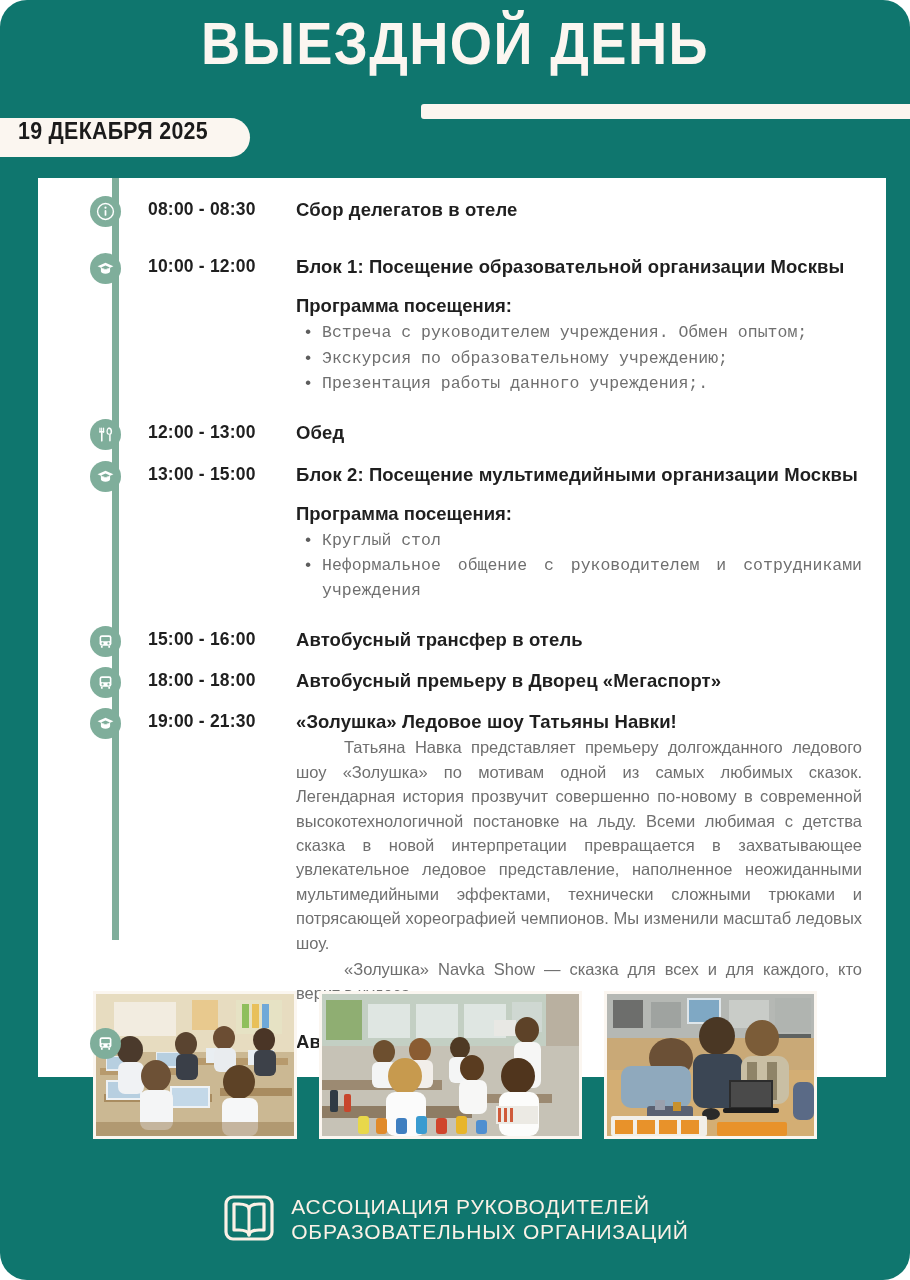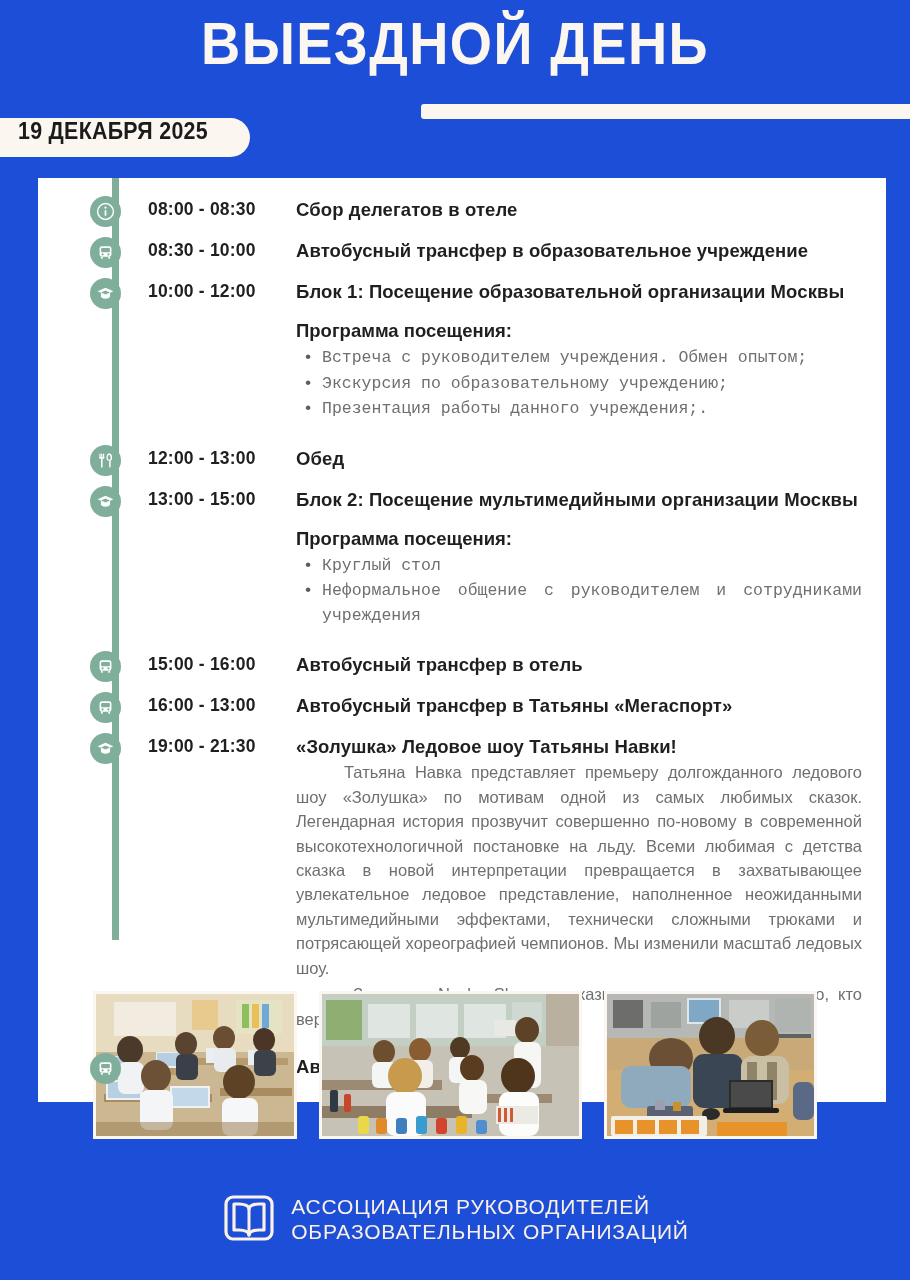--- a/index.html
+++ b/index.html
@@ -8,22 +8,23 @@
     background: #ffffff;
   }
   body {
     font-family: "Liberation Sans", sans-serif;
   }
 
   #poster {
     position: relative;
     width: 910px;
     height: 1280px;
-    background: #1d4ed8;
+    background: #0f766e;
     overflow: hidden;
+    border-radius: 27px;
   }
 
   
   .header {
     position: relative;
     height: 170px;
   }
   .poster-title {
     position: absolute;
     top: 14px;
@@ -266,38 +267,20 @@
             </svg>
           </div>
         </div>
         <div class="time-col">08:00 - 08:30</div>
         <div class="body-col">
           <div class="evt-title">Сбор делегатов в отеле</div>
         </div>
       </div>
       <div class="spacer-sm"></div>
 
-      <div class="row">
-        <div class="marker-col">
-          <div class="marker">
-            <svg width="19" height="19" viewBox="0 0 24 24">
-              <rect x="4.5" y="4" width="15" height="13.5" rx="3" fill="#ffffff"></rect>
-              <rect x="6.5" y="6.4" width="11" height="5.2" rx="1" fill="#7FAE9B"></rect>
-              <circle cx="8.3" cy="14.4" r="1.35" fill="#7FAE9B"></circle>
-              <circle cx="15.7" cy="14.4" r="1.35" fill="#7FAE9B"></circle>
-              <rect x="6.2" y="17.4" width="2.3" height="2.6" rx="0.8" fill="#ffffff"></rect>
-              <rect x="15.5" y="17.4" width="2.3" height="2.6" rx="0.8" fill="#ffffff"></rect>
-            </svg>
-          </div>
-        </div>
-        <div class="time-col">08:30 - 10:00</div>
-        <div class="body-col">
-          <div class="evt-title">Автобусный трансфер в образовательное учреждение</div>
-        </div>
-      </div>
       <div class="spacer-sm"></div>
 
       <div class="row">
         <div class="marker-col">
           <div class="marker">
             <svg width="19" height="19" viewBox="0 0 24 24">
               <path d="M12 4.6 L22 9.2 L12 13.8 L2 9.2 Z" fill="#ffffff"></path>
               <path d="M6.2 11.2 V15.6 C6.2 17.4 8.8 18.6 12 18.6 C15.2 18.6 17.8 17.4 17.8 15.6 V11.2 L12 13.9 Z" fill="#ffffff"></path>
               <path d="M12 8.2 L17.6 10.6 L12 12.9 L6.4 10.6 Z" fill="#7FAE9B"></path>
             </svg>
@@ -383,23 +366,23 @@
             <svg width="19" height="19" viewBox="0 0 24 24">
               <rect x="4.5" y="4" width="15" height="13.5" rx="3" fill="#ffffff"></rect>
               <rect x="6.5" y="6.4" width="11" height="5.2" rx="1" fill="#7FAE9B"></rect>
               <circle cx="8.3" cy="14.4" r="1.35" fill="#7FAE9B"></circle>
               <circle cx="15.7" cy="14.4" r="1.35" fill="#7FAE9B"></circle>
               <rect x="6.2" y="17.4" width="2.3" height="2.6" rx="0.8" fill="#ffffff"></rect>
               <rect x="15.5" y="17.4" width="2.3" height="2.6" rx="0.8" fill="#ffffff"></rect>
             </svg>
           </div>
         </div>
-        <div class="time-col">16:00 - 13:00</div>
-        <div class="body-col">
-          <div class="evt-title">Автобусный трансфер в Татьяны «Мегаспорт»</div>
+        <div class="time-col">18:00 - 18:00</div>
+        <div class="body-col">
+          <div class="evt-title">Автобусный премьеру в Дворец «Мегаспорт»</div>
         </div>
       </div>
       <div class="spacer-sm"></div>
 
       <div class="row">
         <div class="marker-col">
           <div class="marker">
             <svg width="19" height="19" viewBox="0 0 24 24">
               <path d="M12 4.6 L22 9.2 L12 13.8 L2 9.2 Z" fill="#ffffff"></path>
               <path d="M6.2 11.2 V15.6 C6.2 17.4 8.8 18.6 12 18.6 C15.2 18.6 17.8 17.4 17.8 15.6 V11.2 L12 13.9 Z" fill="#ffffff"></path>

